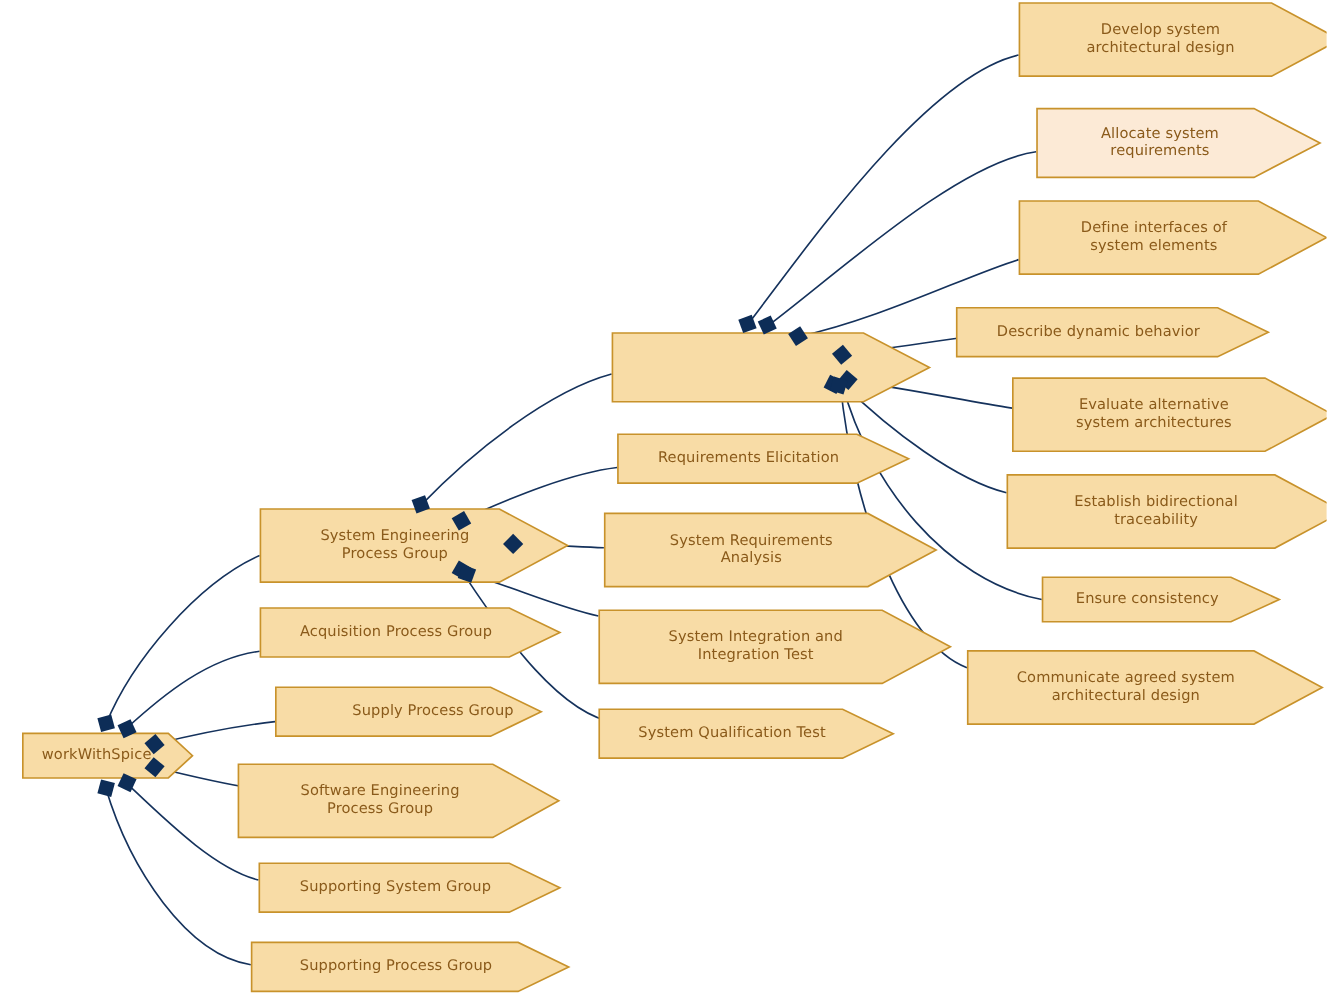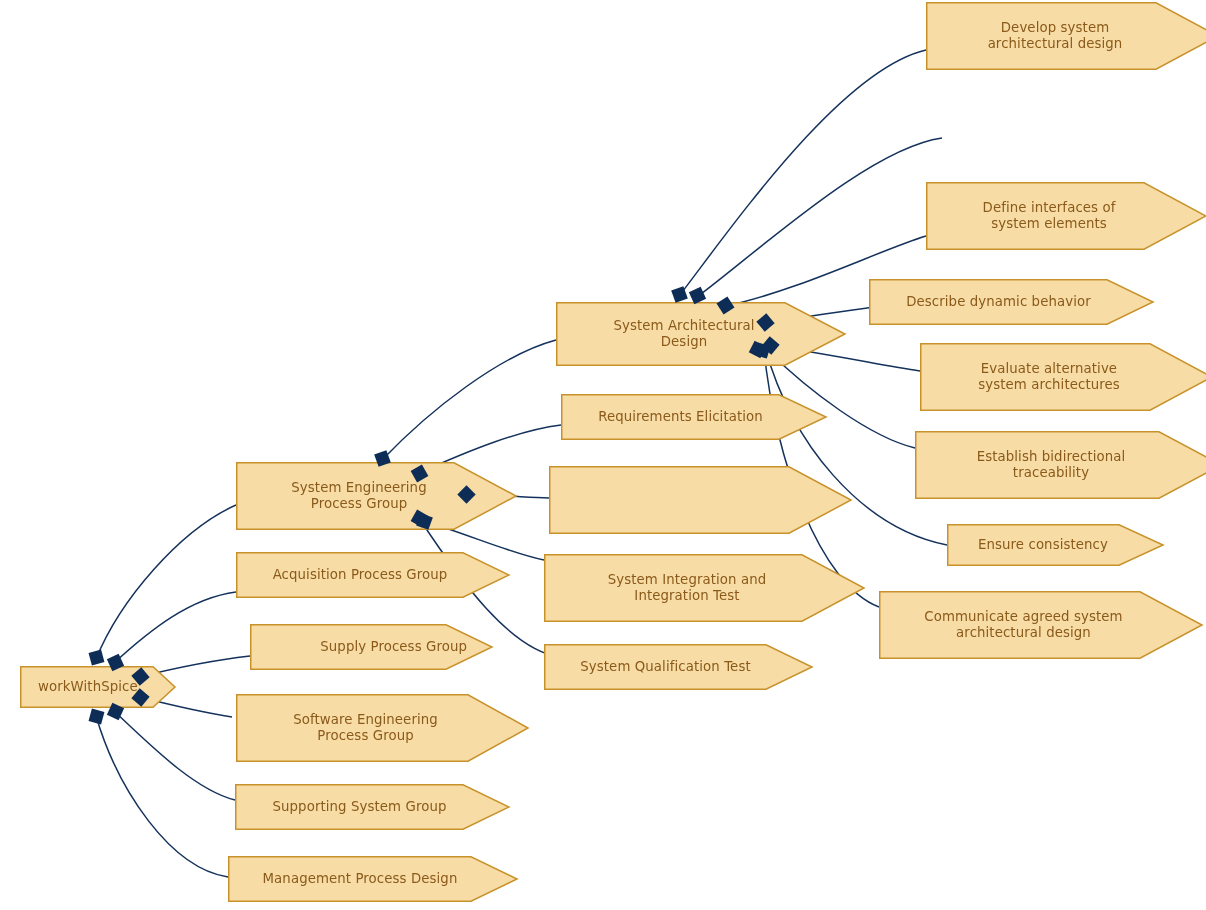--- a/index.html
+++ b/index.html
@@ -103,51 +103,55 @@
       <div class="node" style="left: 236px; top: 462px; width: 280px; height: 68px;"><svg class="node-svg" width="280" height="68" viewBox="0 0 280 68">
           <polygon points="0.75,0.75 218,0.75 280,34 218,67.25 0.75,67.25" fill="#f8dca6" stroke="#c8922b" stroke-width="1.5" stroke-linejoin="miter"></polygon>
         </svg><span class="node-label" style="margin-right: 34px;">System Engineering
 Process Group</span></div>
       <div class="node" style="left: 236px; top: 552px; width: 273px; height: 46px;"><svg class="node-svg" width="273" height="46" viewBox="0 0 273 46">
           <polygon points="0.75,0.75 227,0.75 273,23 227,45.25 0.75,45.25" fill="#f8dca6" stroke="#c8922b" stroke-width="1.5" stroke-linejoin="miter"></polygon>
         </svg><span class="node-label" style="margin-right: 25px;">Acquisition Process Group</span></div>
       <div class="node" style="left: 250px; top: 624px; width: 242px; height: 46px; justify-content: flex-end;"><svg class="node-svg" width="242" height="46" viewBox="0 0 242 46">
           <polygon points="0.75,0.75 196,0.75 242,23 196,45.25 0.75,45.25" fill="#f8dca6" stroke="#c8922b" stroke-width="1.5" stroke-linejoin="miter"></polygon>
         </svg><span class="node-label" style="margin-right: 25px;">Supply Process Group</span></div>
-      <div class="node" style="left: 236px; top: 694px; width: 292px; height: 68px;"><svg class="node-svg" width="292" height="68" viewBox="0 0 292 68">
+      <div class="node" style="left: 216px; top: 694px; width: 292px; height: 68px;"><svg class="node-svg" width="292" height="68" viewBox="0 0 292 68">
           <polygon points="0.75,0.75 232,0.75 292,34 232,67.25 0.75,67.25" fill="#f8dca6" stroke="#c8922b" stroke-width="1.5" stroke-linejoin="miter"></polygon>
         </svg><span class="node-label" style="margin-right: 33px;">Software Engineering
 Process Group</span></div>
       <div class="node" style="left: 235px; top: 784px; width: 274px; height: 46px;"><svg class="node-svg" width="274" height="46" viewBox="0 0 274 46">
           <polygon points="0.75,0.75 228,0.75 274,23 228,45.25 0.75,45.25" fill="#f8dca6" stroke="#c8922b" stroke-width="1.5" stroke-linejoin="miter"></polygon>
         </svg><span class="node-label" style="margin-right: 25px;">Supporting System Group</span></div>
       <div class="node" style="left: 228px; top: 856px; width: 289px; height: 46px;"><svg class="node-svg" width="289" height="46" viewBox="0 0 289 46">
           <polygon points="0.75,0.75 243,0.75 289,23 243,45.25 0.75,45.25" fill="#f8dca6" stroke="#c8922b" stroke-width="1.5" stroke-linejoin="miter"></polygon>
-        </svg><span class="node-label" style="margin-right: 25px;">Management Process Design</span></div>
+        </svg><span class="node-label" style="margin-right: 25px;">Supporting Process Group</span></div>
       <div class="node" style="left: 556px; top: 302px; width: 289px; height: 64px;"><svg class="node-svg" width="289" height="64" viewBox="0 0 289 64">
           <polygon points="0.75,0.75 229,0.75 289,32 229,63.25 0.75,63.25" fill="#f8dca6" stroke="#c8922b" stroke-width="1.5" stroke-linejoin="miter"></polygon>
-        </svg><span class="node-label" style="margin-right: 33px;">System Architectural
-Design</span></div>
+        </svg></div>
       <div class="node" style="left: 561px; top: 394px; width: 265px; height: 46px;"><svg class="node-svg" width="265" height="46" viewBox="0 0 265 46">
           <polygon points="0.75,0.75 218,0.75 265,23 218,45.25 0.75,45.25" fill="#f8dca6" stroke="#c8922b" stroke-width="1.5" stroke-linejoin="miter"></polygon>
         </svg><span class="node-label" style="margin-right: 26px;">Requirements Elicitation</span></div>
       <div class="node" style="left: 549px; top: 466px; width: 302px; height: 68px;"><svg class="node-svg" width="302" height="68" viewBox="0 0 302 68">
           <polygon points="0.75,0.75 240,0.75 302,34 240,67.25 0.75,67.25" fill="#f8dca6" stroke="#c8922b" stroke-width="1.5" stroke-linejoin="miter"></polygon>
-        </svg></div>
+        </svg><span class="node-label" style="margin-right: 34px;">System Requirements
+Analysis</span></div>
       <div class="node" style="left: 544px; top: 554px; width: 320px; height: 68px;"><svg class="node-svg" width="320" height="68" viewBox="0 0 320 68">
           <polygon points="0.75,0.75 258,0.75 320,34 258,67.25 0.75,67.25" fill="#f8dca6" stroke="#c8922b" stroke-width="1.5" stroke-linejoin="miter"></polygon>
         </svg><span class="node-label" style="margin-right: 34px;">System Integration and
 Integration Test</span></div>
       <div class="node" style="left: 544px; top: 644px; width: 268px; height: 46px;"><svg class="node-svg" width="268" height="46" viewBox="0 0 268 46">
           <polygon points="0.75,0.75 222,0.75 268,23 222,45.25 0.75,45.25" fill="#f8dca6" stroke="#c8922b" stroke-width="1.5" stroke-linejoin="miter"></polygon>
         </svg><span class="node-label" style="margin-right: 25px;">System Qualification Test</span></div>
       <div class="node" style="left: 926px; top: 2px; width: 292px; height: 68px;"><svg class="node-svg" width="292" height="68" viewBox="0 0 292 68">
           <polygon points="0.75,0.75 230,0.75 292,34 230,67.25 0.75,67.25" fill="#f8dca6" stroke="#c8922b" stroke-width="1.5" stroke-linejoin="miter"></polygon>
         </svg><span class="node-label" style="margin-right: 34px;">Develop system
 architectural design</span></div>
+      <div class="node" style="left: 942px; top: 98px; width: 258px; height: 64px;"><svg class="node-svg" width="258" height="64" viewBox="0 0 258 64">
+          <polygon points="0.75,0.75 198,0.75 258,32 198,63.25 0.75,63.25" fill="#fcead6" stroke="#c8922b" stroke-width="1.5" stroke-linejoin="miter"></polygon>
+        </svg><span class="node-label" style="margin-right: 33px;">Allocate system
+requirements</span></div>
       <div class="node" style="left: 926px; top: 182px; width: 280px; height: 68px;"><svg class="node-svg" width="280" height="68" viewBox="0 0 280 68">
           <polygon points="0.75,0.75 218,0.75 280,34 218,67.25 0.75,67.25" fill="#f8dca6" stroke="#c8922b" stroke-width="1.5" stroke-linejoin="miter"></polygon>
         </svg><span class="node-label" style="margin-right: 34px;">Define interfaces of
 system elements</span></div>
       <div class="node" style="left: 869px; top: 279px; width: 284px; height: 46px;"><svg class="node-svg" width="284" height="46" viewBox="0 0 284 46">
           <polygon points="0.75,0.75 238,0.75 284,23 238,45.25 0.75,45.25" fill="#f8dca6" stroke="#c8922b" stroke-width="1.5" stroke-linejoin="miter"></polygon>
         </svg><span class="node-label" style="margin-right: 25px;">Describe dynamic behavior</span></div>
       <div class="node" style="left: 920px; top: 343px; width: 292px; height: 68px;"><svg class="node-svg" width="292" height="68" viewBox="0 0 292 68">
           <polygon points="0.75,0.75 230,0.75 292,34 230,67.25 0.75,67.25" fill="#f8dca6" stroke="#c8922b" stroke-width="1.5" stroke-linejoin="miter"></polygon>
         </svg><span class="node-label" style="margin-right: 34px;">Evaluate alternative

